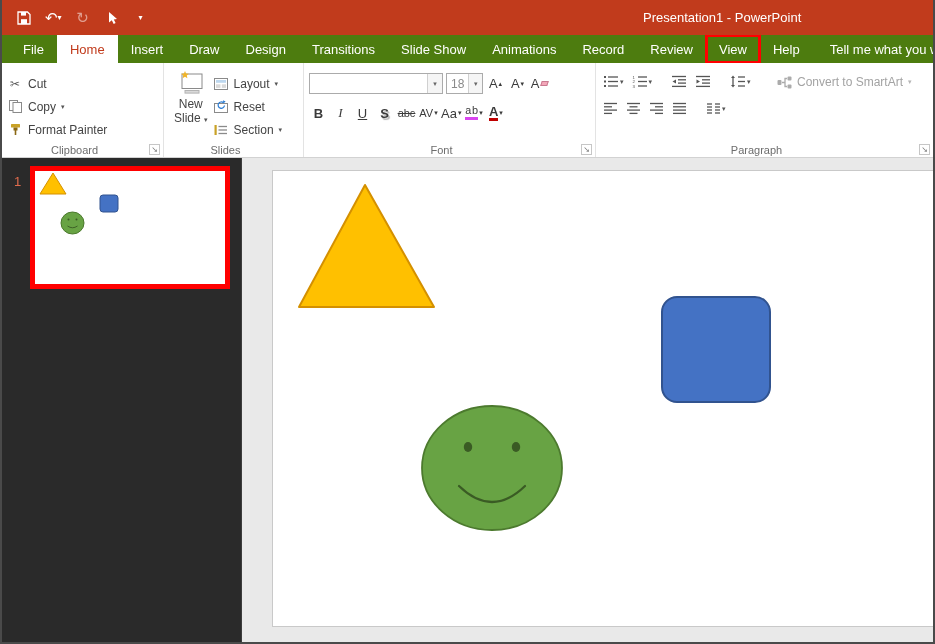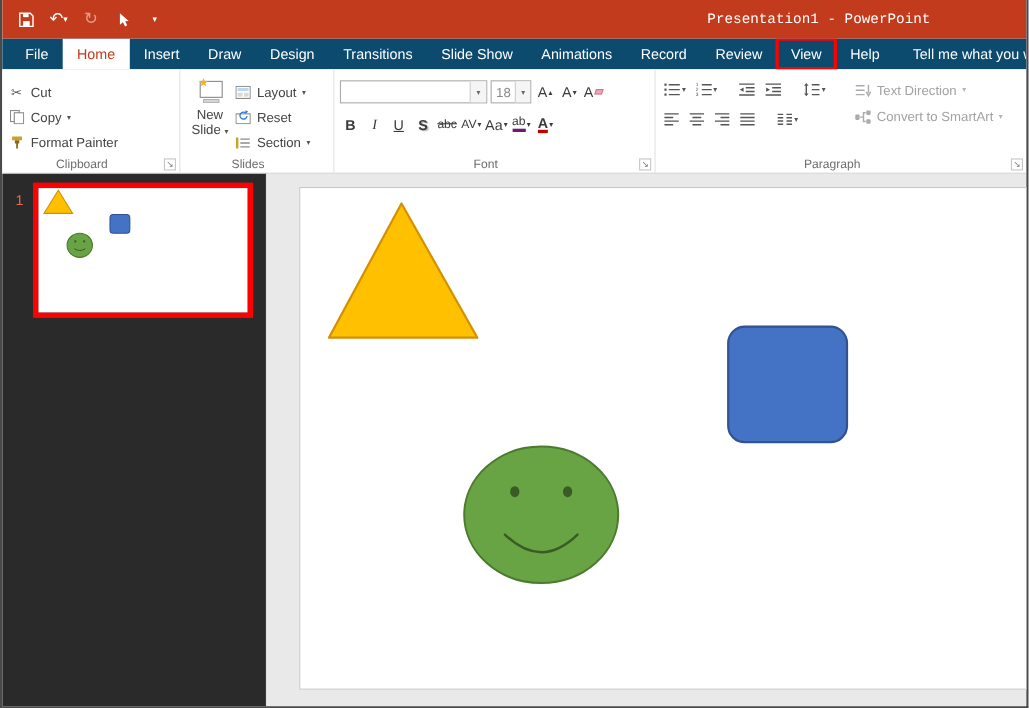--- a/index.html
+++ b/index.html
@@ -7,24 +7,24 @@
   .app { width:935px; height:644px; background:#fff; position:relative; overflow:hidden;
          border-left:2px solid #4a4a4a; border-right:2px solid #4a4a4a; border-bottom:2px solid #4a4a4a; }
 
   
   .titlebar { height:35px; background:#C13B1C; position:relative; display:flex; align-items:center; color:#fff; }
   .qat { display:flex; align-items:center; gap:13px; padding-left:14px; }
   .qicon { min-width:16px; height:18px; display:inline-flex; align-items:center; justify-content:center;
            font-size:15px; color:#fff; line-height:1; }
   .qicon.dim { opacity:.5; }
   .qcaret { font-size:8px; }
-  .win-title { position:absolute; left:641px; top:0; height:35px; display:flex; align-items:center; font-size:13px; white-space:nowrap;font-family:Liberation Mono, monospace; }
+  .win-title { position:absolute; left:641px; top:0; height:35px; display:flex; align-items:center; font-size:13px; white-space:nowrap; }
 
   
-  .tabs { height:28px; background:#0c4a6e; display:flex; align-items:stretch; color:#fff; font-size:13px; padding-left:8px; overflow:hidden; }
+  .tabs { height:28px; background:#4d7c0f; display:flex; align-items:stretch; color:#fff; font-size:13px; padding-left:8px; overflow:hidden; }
   .tab { padding:0 13px; display:flex; align-items:center; white-space:nowrap; }
   .tab.active { background:#fff; color:#C13B1C; }
   .tab.annotated { outline:3px solid #FF0000; outline-offset:-2px; }
   .tellme { display:flex; align-items:center; gap:7px; margin-left:10px; white-space:nowrap; overflow:hidden; }
 
   
   .ribbon { height:95px; background:#fff; border-bottom:1px solid #D2D2D2; display:flex; font-size:12px; color:#444; }
   .rgroup { position:relative; border-right:1px solid #E3E3E3; padding:3px 4px 16px 5px; display:flex; }
   .glabel { position:absolute; bottom:1px; left:0; right:16px; text-align:center; font-size:11px; color:#6d6d6d; }
   .launcher { position:absolute; bottom:2px; right:3px; width:11px; height:11px; border:1px solid #C6C6C6;
@@ -51,21 +51,21 @@
   .font-name { width:134px; }
   .font-size { width:37px; }
   .fbtn { min-width:19px; height:20px; display:inline-flex; align-items:center; justify-content:center;
           font-size:13px; color:#3b3b3b; position:relative; }
   .fbtn .mini { font-size:7px; margin-left:1px; }
   .b { font-weight:bold; }
   .i { font-style:italic; font-family:"Liberation Serif", serif; }
   .u { text-decoration:underline; }
   .sdw { font-weight:bold; text-shadow:1.5px 1.5px 1px #b5b5b5; }
   .strike { text-decoration:line-through; font-size:11px; }
-  .barred { border-bottom:3px solid #701a75; line-height:1; }
+  .barred { border-bottom:3px solid #d946ef; line-height:1;font-family:Liberation Mono, monospace; }
   .barred-red { border-bottom:3px solid #C00000; line-height:1; font-weight:bold; }
   .eraser { display:inline-block; width:7px; height:5px; background:#F4A7B9; border:1px solid #c87a90; margin-left:2px; transform:skewX(-18deg); }
 
   .para-wrap { display:flex; width:100%; }
   .para-left { width:176px; display:flex; flex-direction:column; }
   .prow { display:flex; align-items:center; gap:4px; }
   .prow1 { margin-top:8px; }
   .prow2 { margin-top:12px; }
   .pbtn { display:inline-flex; align-items:center; gap:1px; padding:1px 2px; }
   .pgap { width:7px; }
@@ -379,30 +379,20 @@
                   <line x1="9" y1="8" x2="14" y2="8"></line>
                   <line x1="9" y1="11" x2="14" y2="11"></line>
               </svg>
               <span class="caret">▾</span>
             </span>
           </div>
         </div>
         <div class="para-right">
           <div class="ditem">
             <svg class="gic" width="15" height="13" viewBox="0 0 15 13">
-              <line x1="1" y1="2" x2="9" y2="2"></line>
-                <line x1="1" y1="6" x2="9" y2="6"></line>
-                <line x1="1" y1="10" x2="9" y2="10"></line>
-              <path class="ln" d="M12.5 1 v7.5 M10.5 7.5 l2 3.5 2-3.5"></path>
-            </svg>
-            <span>Text Direction</span>
-            <span class="caret">▾</span>
-          </div>
-          <div class="ditem">
-            <svg class="gic" width="15" height="13" viewBox="0 0 15 13">
               <rect class="gfill" x="0.5" y="4" width="4" height="5" rx="1"></rect>
               <rect class="gfill" x="10.5" y="0.5" width="4" height="4" rx="1"></rect>
               <rect class="gfill" x="10.5" y="8.5" width="4" height="4" rx="1"></rect>
               <path class="ln" d="M5 6.5 h3 M8 6.5 V2.5 h2 M8 6.5 V10.5 h2"></path>
             </svg>
             <span>Convert to SmartArt</span>
             <span class="caret">▾</span>
           </div>
         </div>
       </div>

